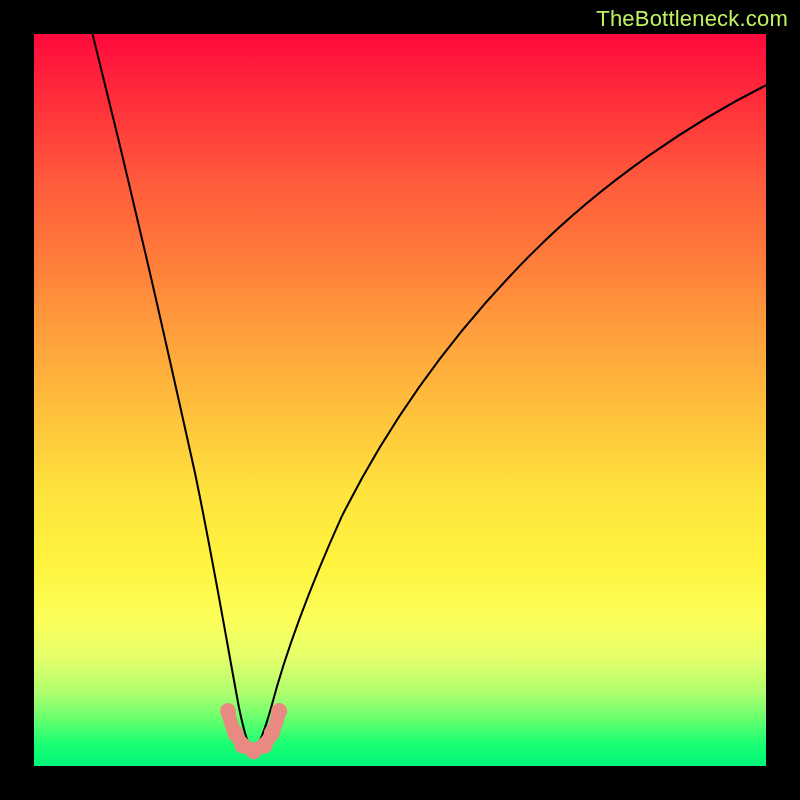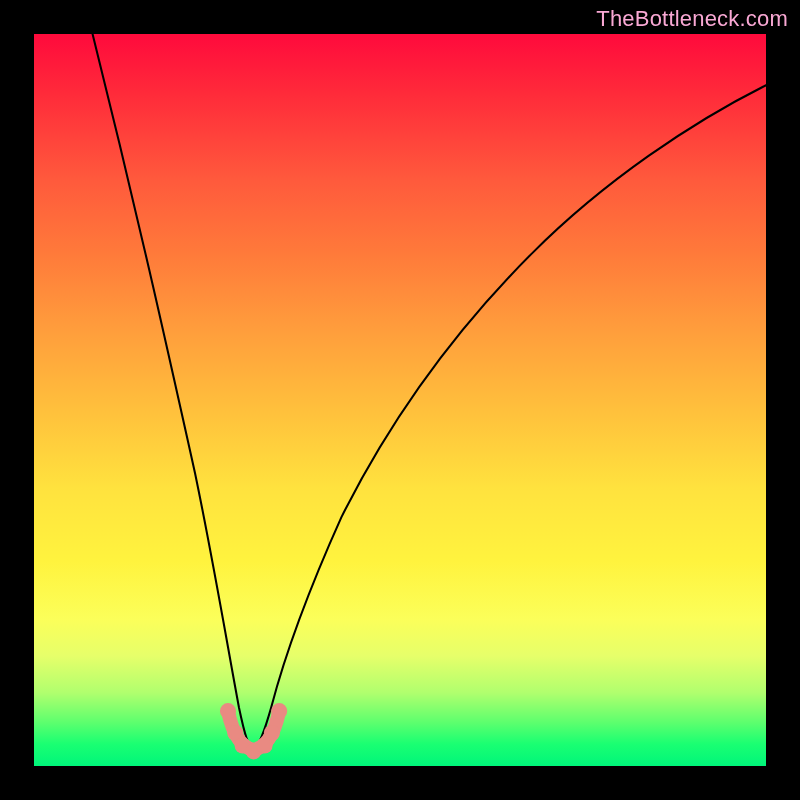--- a/index.html
+++ b/index.html
@@ -40,21 +40,21 @@
       #b0ff6e 90%,
       #5eff6e 94%,
       #1aff72 97%,
       #00f57a 100%
     );
   }
   .watermark {
     position: absolute;
     top: 6px;
     right: 12px;
-    color: #f9a8d4;
+    color: #bef264;
     font-size: 22px;
     letter-spacing: 0.2px;
     font-weight: 400;
     user-select: none;
   }
   svg.curve {
     position: absolute;
     top: 0;
     left: 0;
   }

